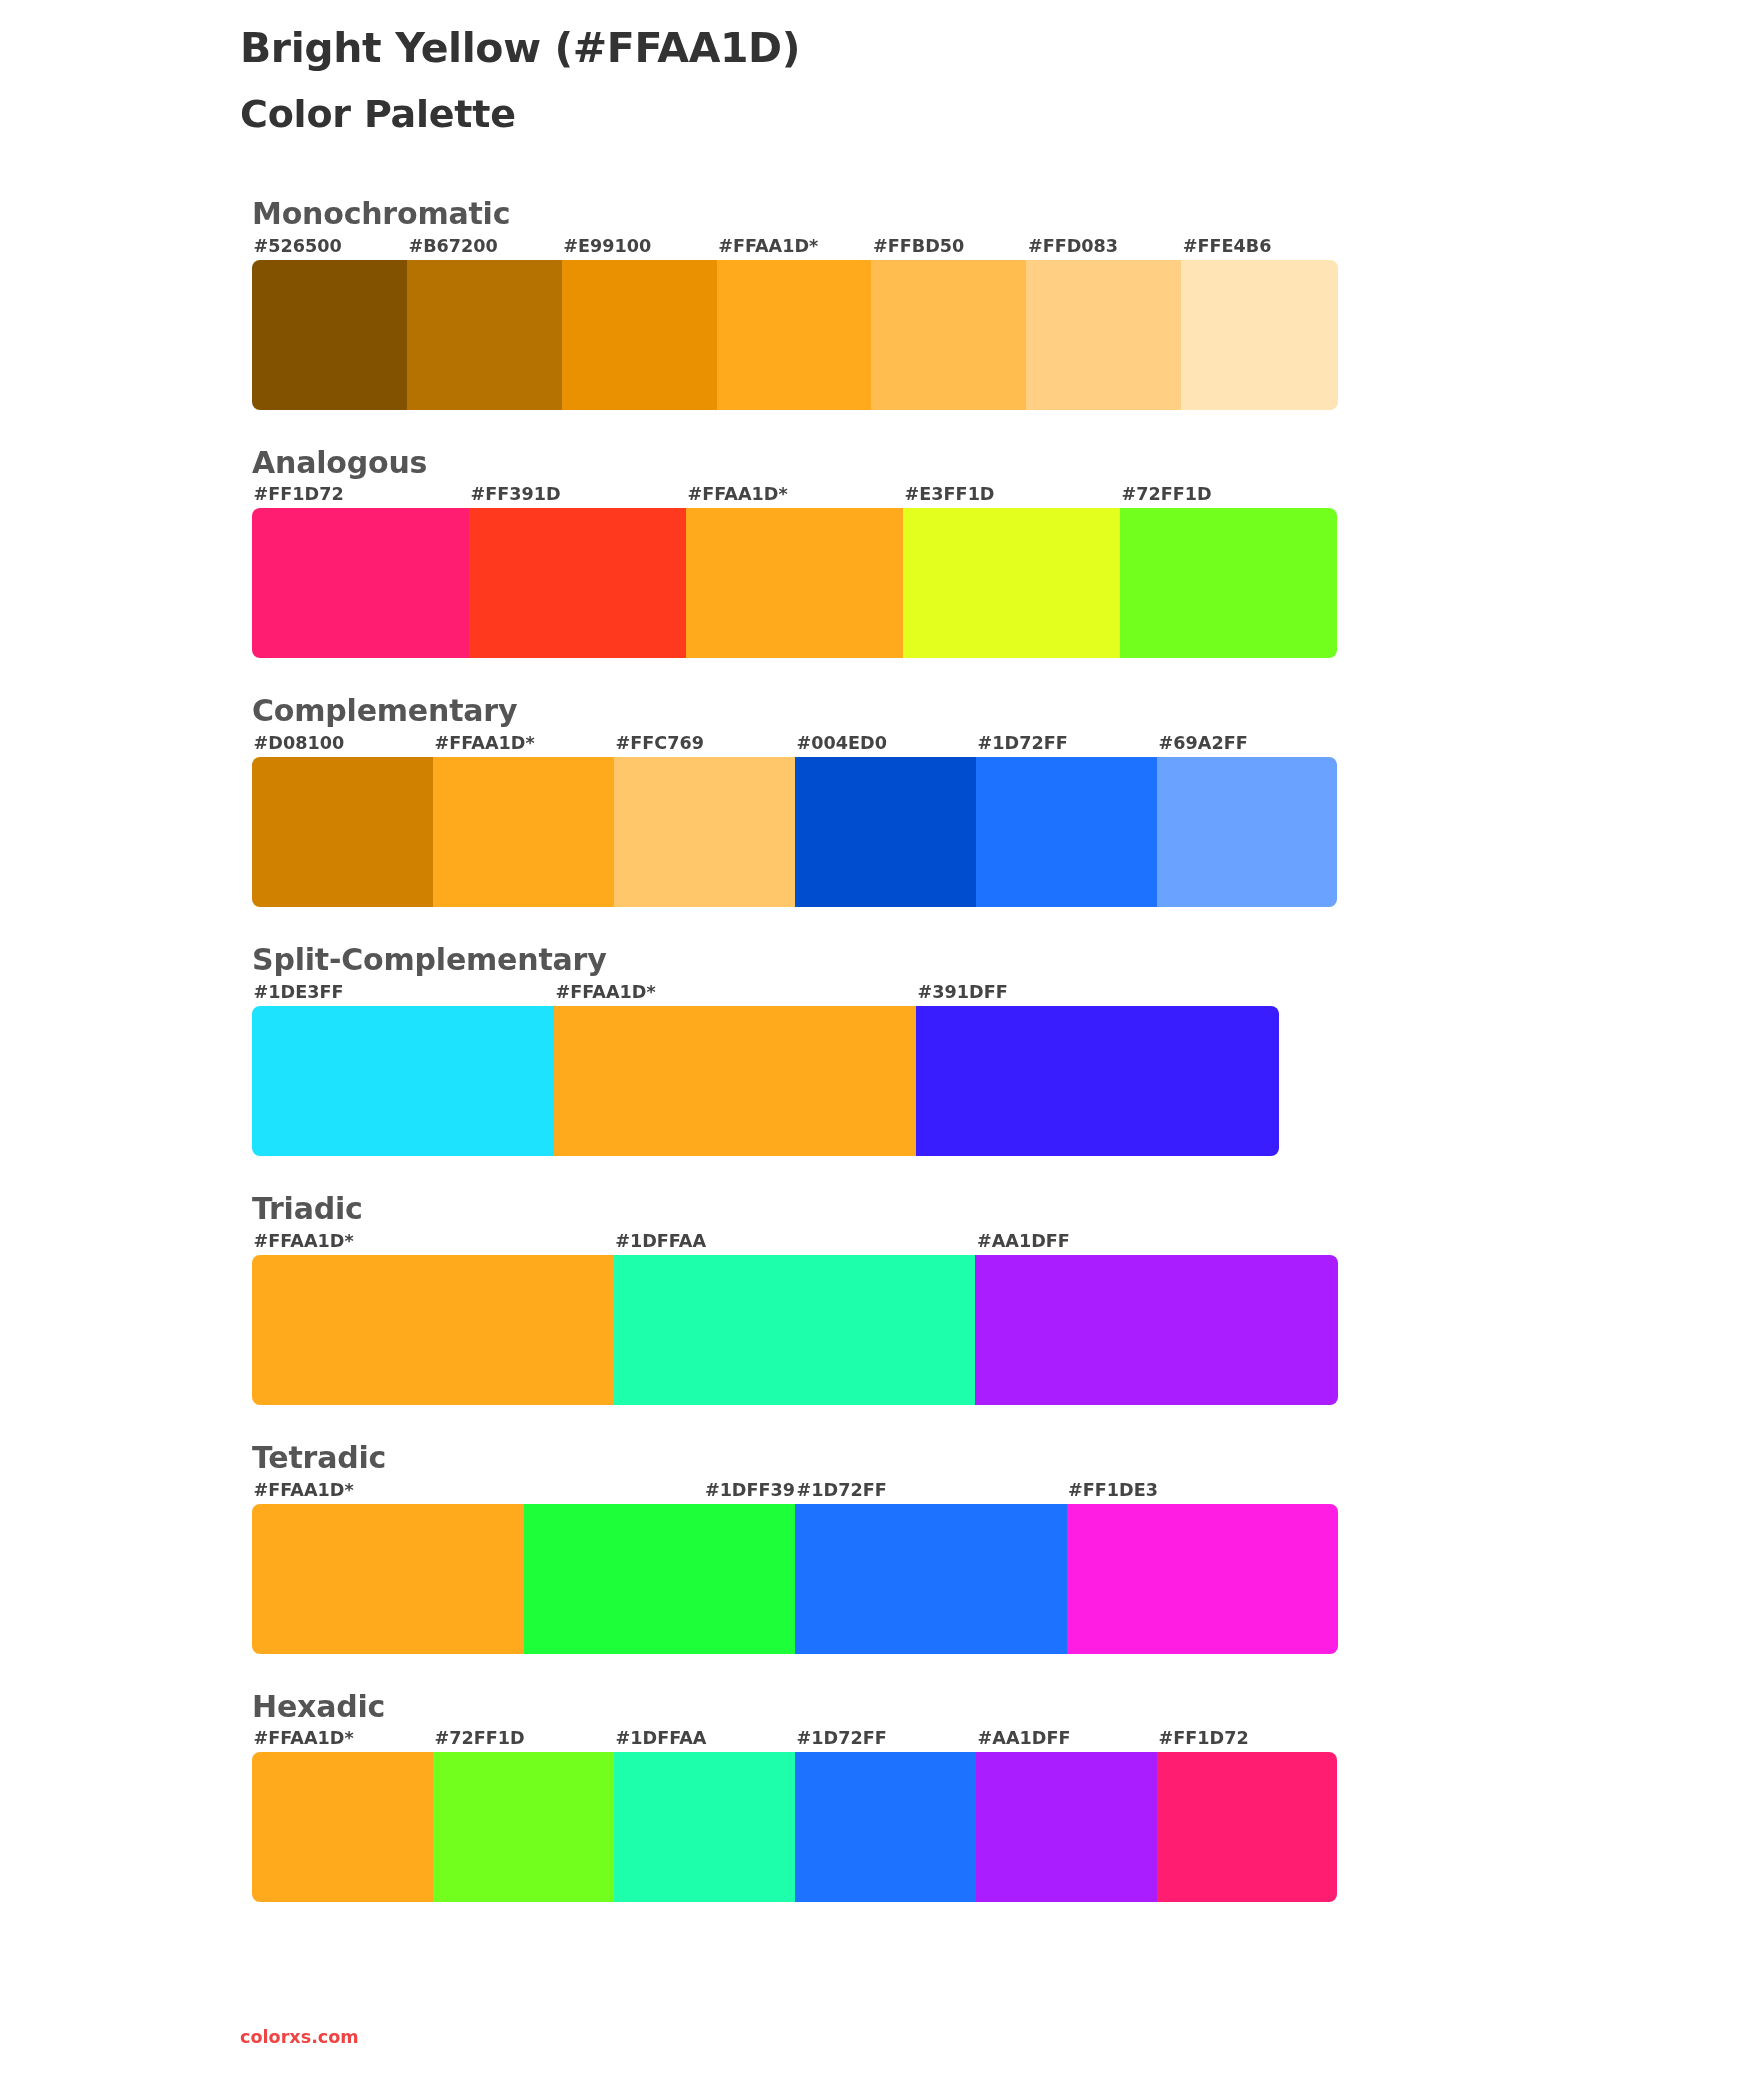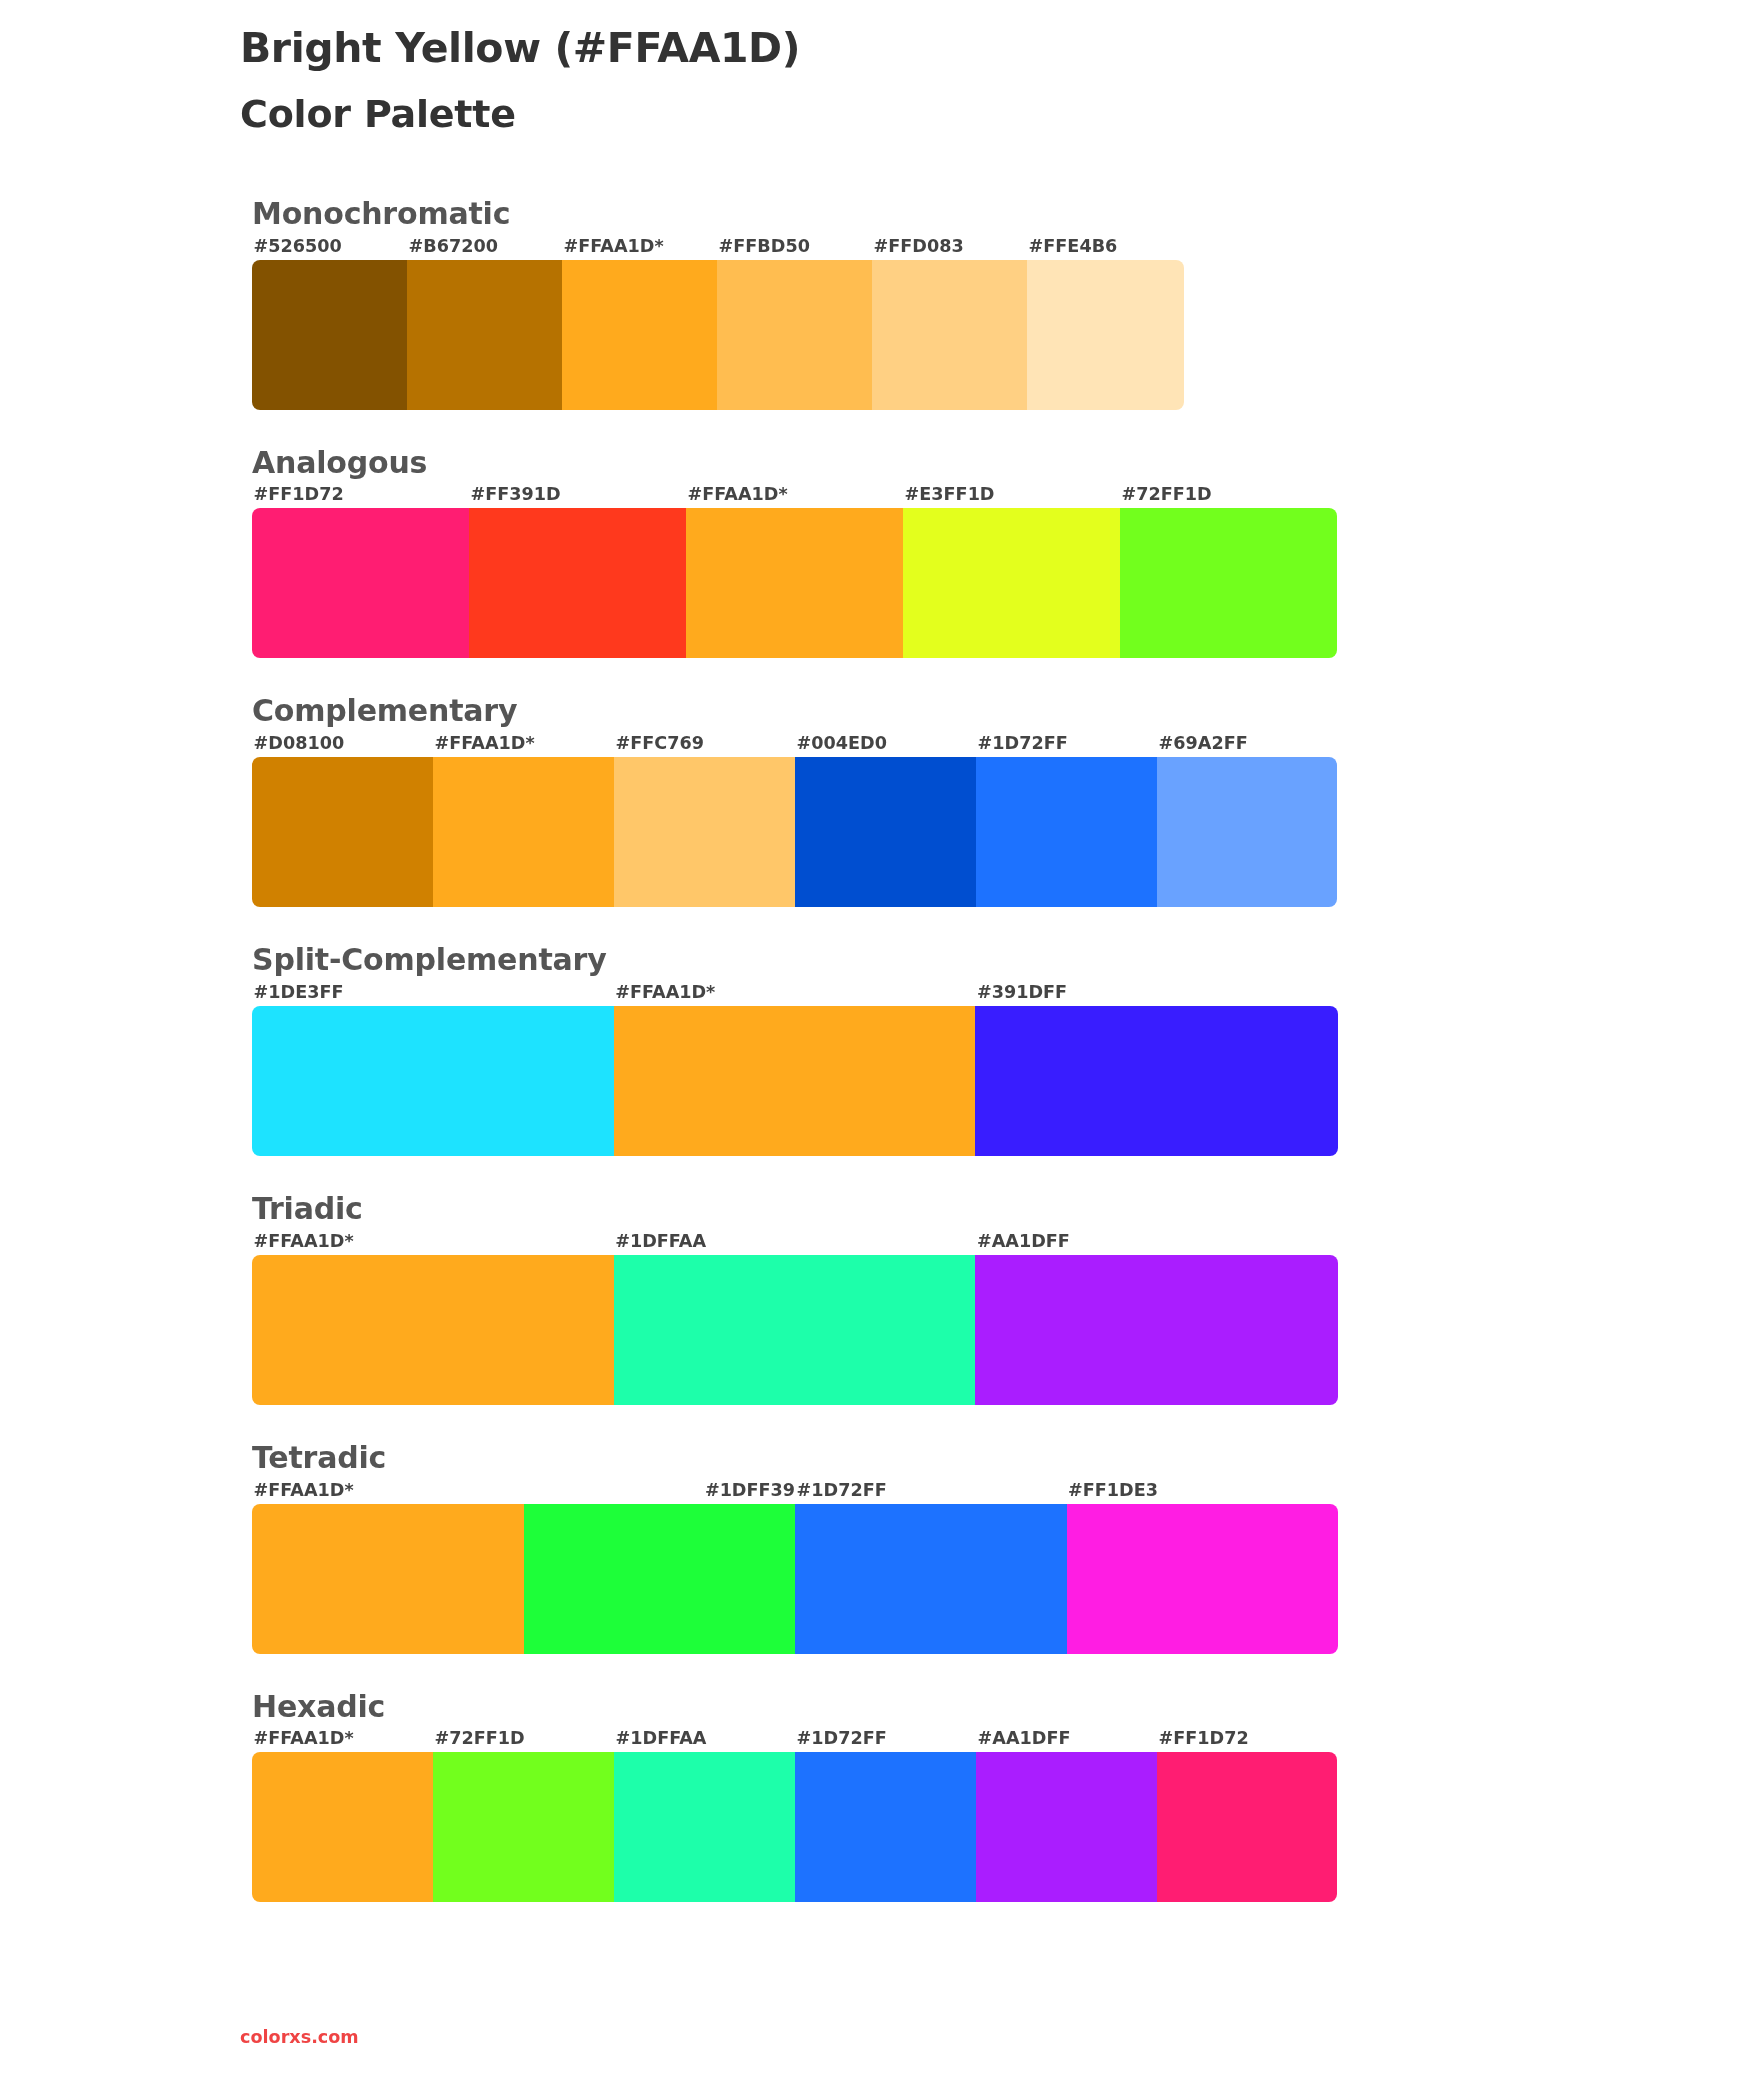--- a/index.html
+++ b/index.html
@@ -111,20 +111,24 @@
         <div class="swatch-row">
           <div class="swatch" style="width: 155px;">
             <div class="swatch-label">#526500</div>
             <div class="swatch-chip" style="background: rgb(131, 82, 0);"></div>
           </div>
           <div class="swatch" style="width: 155px;">
             <div class="swatch-label">#B67200</div>
             <div class="swatch-chip" style="background: rgb(182, 114, 0);"></div>
           </div>
           <div class="swatch" style="width: 155px;">
+            <div class="swatch-label">#E99100</div>
+            <div class="swatch-chip" style="background: rgb(233, 145, 0);"></div>
+          </div>
+          <div class="swatch" style="width: 155px;">
             <div class="swatch-label">#FFAA1D*</div>
             <div class="swatch-chip" style="background: rgb(255, 170, 29);"></div>
           </div>
           <div class="swatch" style="width: 155px;">
             <div class="swatch-label">#FFBD50</div>
             <div class="swatch-chip" style="background: rgb(255, 189, 80);"></div>
           </div>
           <div class="swatch" style="width: 155px;">
             <div class="swatch-label">#FFD083</div>
             <div class="swatch-chip" style="background: rgb(255, 208, 131);"></div>
@@ -188,21 +192,21 @@
           <div class="swatch" style="width: 180px;">
             <div class="swatch-label">#69A2FF</div>
             <div class="swatch-chip" style="background: rgb(105, 162, 255);"></div>
           </div>
         </div>
       </div>
       <div class="sec-space"></div>
       <div class="section">
         <div class="section-title">Split-Complementary</div>
         <div class="swatch-row">
-          <div class="swatch" style="width: 362px;">
+          <div class="swatch" style="width: 302px;">
             <div class="swatch-label">#1DE3FF</div>
             <div class="swatch-chip" style="background: rgb(29, 227, 255);"></div>
           </div>
           <div class="swatch" style="width: 362px;">
             <div class="swatch-label">#FFAA1D*</div>
             <div class="swatch-chip" style="background: rgb(255, 170, 29);"></div>
           </div>
           <div class="swatch" style="width: 363px;">
             <div class="swatch-label">#391DFF</div>
             <div class="swatch-chip" style="background: rgb(57, 29, 255);"></div>

